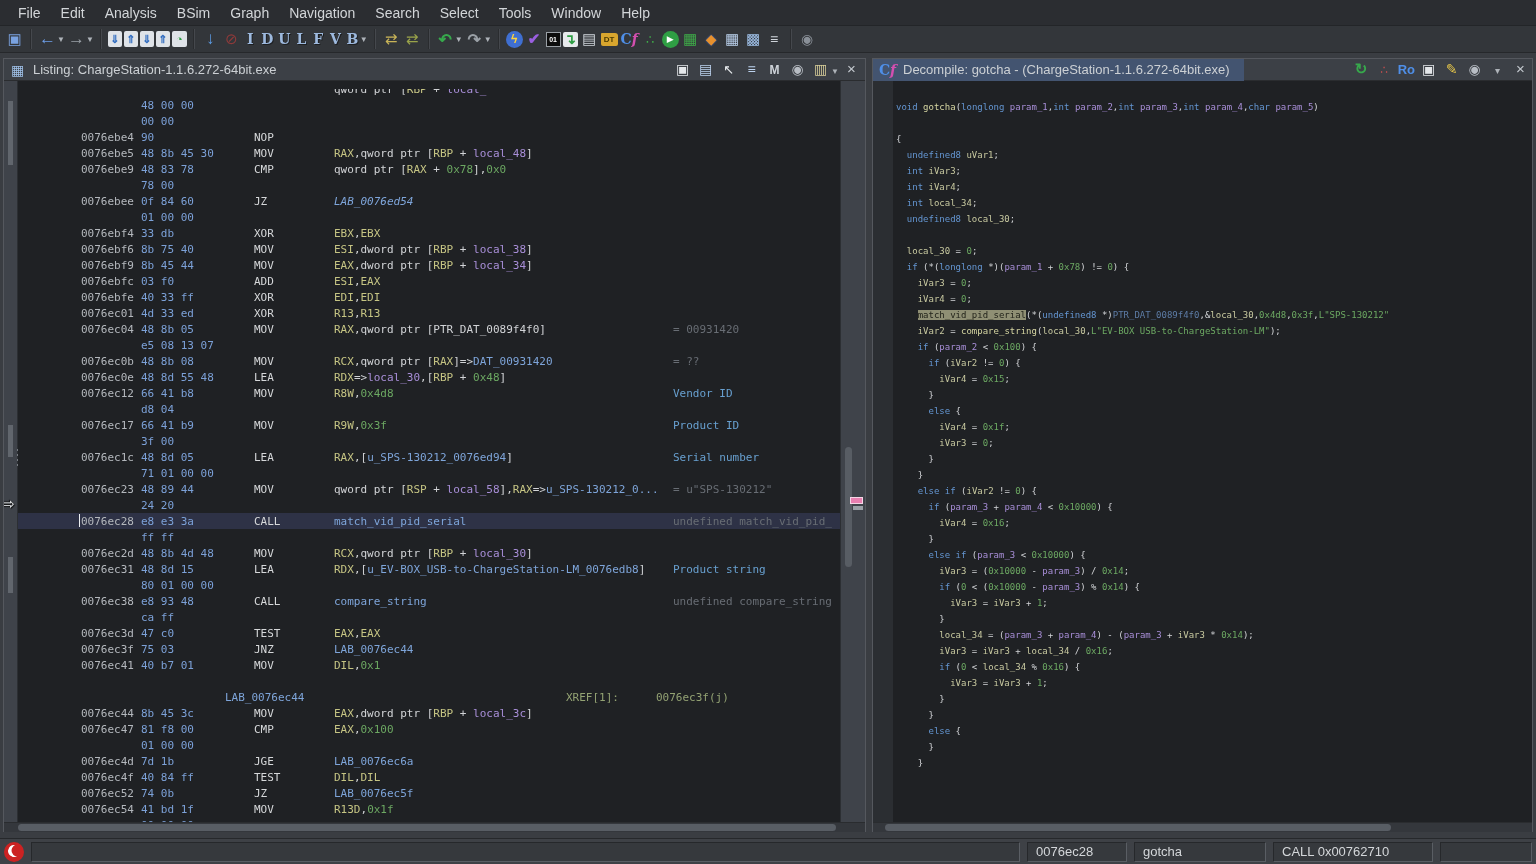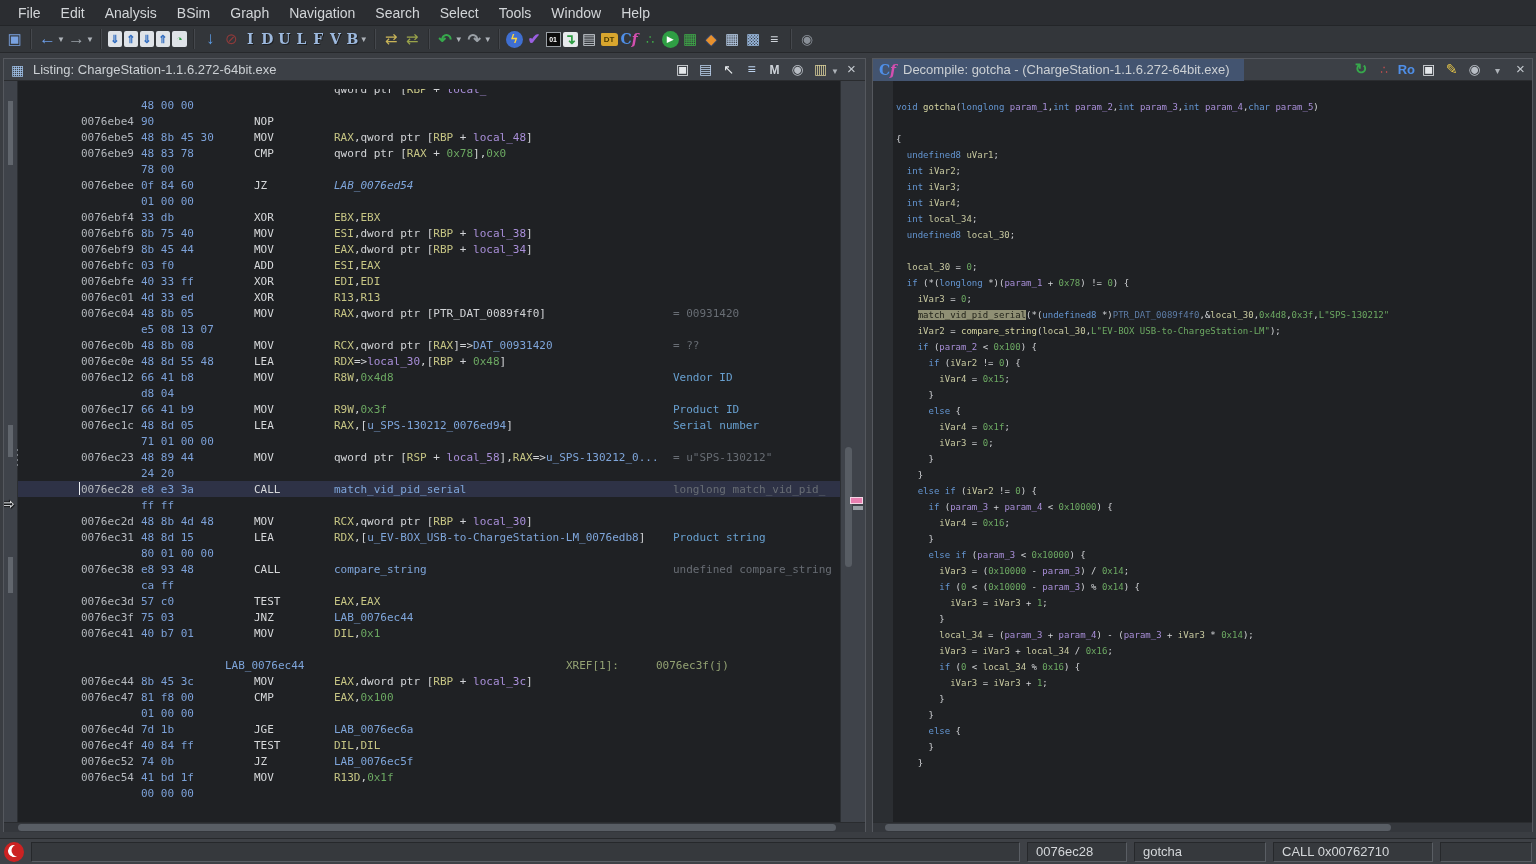--- a/index.html
+++ b/index.html
@@ -199,51 +199,53 @@
     <div class="lmargin">
       <div class="mark-bar" style="top:20px;height:64px;"></div>
       <div class="mark-bar" style="top:344px;height:32px;"></div>
       <div class="mark-bar" style="top:476px;height:36px;"></div>
       <div class="loc-arrow" style="top:414px;">⇨</div>
       <div class="splitdots" style="left:13px;top:368px;"></div>
     </div>
     <div class="codearea" id="listing-code">
         <div class="lrow partial"><span class="c-o"><span class="sw" style="position: static;">qword ptr [</span><span class="sr" style="position: static;">RBP</span><span class="sw" style="position: static;"> + </span><span class="sv" style="position: static;">local_</span></span></div>
         <div class="lrow"><span class="c-b">48 00 00</span></div>
+        <div class="lrow"><span class="c-b">00 00</span></div>
         <div class="lrow"><span class="c-a">0076ebe4</span><span class="c-b">90</span><span class="c-m">NOP</span></div>
         <div class="lrow"><span class="c-a">0076ebe5</span><span class="c-b">48 8b 45 30</span><span class="c-m">MOV</span><span class="c-o"><span class="sr" style="position: static;">RAX</span><span class="sw" style="position: static;">,qword ptr [</span><span class="sr" style="position: static;">RBP</span><span class="sw" style="position: static;"> + </span><span class="sv" style="position: static;">local_48</span><span class="sw" style="position: static;">]</span></span></div>
         <div class="lrow"><span class="c-a">0076ebe9</span><span class="c-b">48 83 78</span><span class="c-m">CMP</span><span class="c-o"><span class="sw" style="position: static;">qword ptr [</span><span class="sr" style="position: static;">RAX</span><span class="sw" style="position: static;"> + </span><span class="sc" style="position: static;">0x78</span><span class="sw" style="position: static;">],</span><span class="sc" style="position: static;">0x0</span></span></div>
         <div class="lrow"><span class="c-b">78 00</span></div>
         <div class="lrow"><span class="c-a">0076ebee</span><span class="c-b">0f 84 60</span><span class="c-m">JZ</span><span class="c-o"><span class="sl" style="position: static; font-style: italic;">LAB_0076ed54</span></span></div>
         <div class="lrow"><span class="c-b">01 00 00</span></div>
         <div class="lrow"><span class="c-a">0076ebf4</span><span class="c-b">33 db</span><span class="c-m">XOR</span><span class="c-o"><span class="sr" style="position: static;">EBX</span><span class="sw" style="position: static;">,</span><span class="sr" style="position: static;">EBX</span></span></div>
         <div class="lrow"><span class="c-a">0076ebf6</span><span class="c-b">8b 75 40</span><span class="c-m">MOV</span><span class="c-o"><span class="sr" style="position: static;">ESI</span><span class="sw" style="position: static;">,dword ptr [</span><span class="sr" style="position: static;">RBP</span><span class="sw" style="position: static;"> + </span><span class="sv" style="position: static;">local_38</span><span class="sw" style="position: static;">]</span></span></div>
         <div class="lrow"><span class="c-a">0076ebf9</span><span class="c-b">8b 45 44</span><span class="c-m">MOV</span><span class="c-o"><span class="sr" style="position: static;">EAX</span><span class="sw" style="position: static;">,dword ptr [</span><span class="sr" style="position: static;">RBP</span><span class="sw" style="position: static;"> + </span><span class="sv" style="position: static;">local_34</span><span class="sw" style="position: static;">]</span></span></div>
         <div class="lrow"><span class="c-a">0076ebfc</span><span class="c-b">03 f0</span><span class="c-m">ADD</span><span class="c-o"><span class="sr" style="position: static;">ESI</span><span class="sw" style="position: static;">,</span><span class="sr" style="position: static;">EAX</span></span></div>
         <div class="lrow"><span class="c-a">0076ebfe</span><span class="c-b">40 33 ff</span><span class="c-m">XOR</span><span class="c-o"><span class="sr" style="position: static;">EDI</span><span class="sw" style="position: static;">,</span><span class="sr" style="position: static;">EDI</span></span></div>
         <div class="lrow"><span class="c-a">0076ec01</span><span class="c-b">4d 33 ed</span><span class="c-m">XOR</span><span class="c-o"><span class="sr" style="position: static;">R13</span><span class="sw" style="position: static;">,</span><span class="sr" style="position: static;">R13</span></span></div>
         <div class="lrow"><span class="c-a">0076ec04</span><span class="c-b">48 8b 05</span><span class="c-m">MOV</span><span class="c-o"><span class="sr" style="position: static;">RAX</span><span class="sw" style="position: static;">,qword ptr [</span><span class="sw" style="position: static;">PTR_DAT_0089f4f0</span><span class="sw" style="position: static;">]</span></span><span class="c-c"><span class="sg" style="position: static;">= 00931420</span></span></div>
         <div class="lrow"><span class="c-b">e5 08 13 07</span></div>
         <div class="lrow"><span class="c-a">0076ec0b</span><span class="c-b">48 8b 08</span><span class="c-m">MOV</span><span class="c-o"><span class="sr" style="position: static;">RCX</span><span class="sw" style="position: static;">,qword ptr [</span><span class="sr" style="position: static;">RAX</span><span class="sw" style="position: static;">]=&gt;</span><span class="sl" style="position: static;">DAT_00931420</span></span><span class="c-c"><span class="sg" style="position: static;">= ??</span></span></div>
         <div class="lrow"><span class="c-a">0076ec0e</span><span class="c-b">48 8d 55 48</span><span class="c-m">LEA</span><span class="c-o"><span class="sr" style="position: static;">RDX</span><span class="sw" style="position: static;">=&gt;</span><span class="sv" style="position: static;">local_30</span><span class="sw" style="position: static;">,[</span><span class="sr" style="position: static;">RBP</span><span class="sw" style="position: static;"> + </span><span class="sc" style="position: static;">0x48</span><span class="sw" style="position: static;">]</span></span></div>
         <div class="lrow"><span class="c-a">0076ec12</span><span class="c-b">66 41 b8</span><span class="c-m">MOV</span><span class="c-o"><span class="sr" style="position: static;">R8W</span><span class="sw" style="position: static;">,</span><span class="sc" style="position: static;">0x4d8</span></span><span class="c-c"><span class="sb" style="position: static;">Vendor ID</span></span></div>
         <div class="lrow"><span class="c-b">d8 04</span></div>
         <div class="lrow"><span class="c-a">0076ec17</span><span class="c-b">66 41 b9</span><span class="c-m">MOV</span><span class="c-o"><span class="sr" style="position: static;">R9W</span><span class="sw" style="position: static;">,</span><span class="sc" style="position: static;">0x3f</span></span><span class="c-c"><span class="sb" style="position: static;">Product ID</span></span></div>
+        <div class="lrow"><span class="c-b">3f 00</span></div>
         <div class="lrow"><span class="c-a">0076ec1c</span><span class="c-b">48 8d 05</span><span class="c-m">LEA</span><span class="c-o"><span class="sr" style="position: static;">RAX</span><span class="sw" style="position: static;">,[</span><span class="sl" style="position: static;">u_SPS-130212_0076ed94</span><span class="sw" style="position: static;">]</span></span><span class="c-c"><span class="sb" style="position: static;">Serial number</span></span></div>
         <div class="lrow"><span class="c-b">71 01 00 00</span></div>
         <div class="lrow"><span class="c-a">0076ec23</span><span class="c-b">48 89 44</span><span class="c-m">MOV</span><span class="c-o"><span class="sw" style="position: static;">qword ptr [</span><span class="sr" style="position: static;">RSP</span><span class="sw" style="position: static;"> + </span><span class="sv" style="position: static;">local_58</span><span class="sw" style="position: static;">],</span><span class="sr" style="position: static;">RAX</span><span class="sw" style="position: static;">=&gt;</span><span class="sl" style="position: static;">u_SPS-130212_0...</span></span><span class="c-c"><span class="sg" style="position: static;">= u"SPS-130212"</span></span></div>
         <div class="lrow"><span class="c-b">24 20</span></div>
-        <div class="lrow hl"><span class="tcur"></span><span class="c-a">0076ec28</span><span class="c-b">e8 e3 3a</span><span class="c-m">CALL</span><span class="c-o"><span class="sl" style="position: static;">match_vid_pid_serial</span></span><span class="c-c"><span class="sg" style="position: static;">longlong match_vid_pid_</span></span></div>
+        <div class="lrow hl"><span class="tcur"></span><span class="c-a">0076ec28</span><span class="c-b">e8 e3 3a</span><span class="c-m">CALL</span><span class="c-o"><span class="sl" style="position: static;">match_vid_pid_serial</span></span><span class="c-c"><span class="sg" style="position: static;">undefined match_vid_pid_</span></span></div>
         <div class="lrow"><span class="c-b">ff ff</span></div>
         <div class="lrow"><span class="c-a">0076ec2d</span><span class="c-b">48 8b 4d 48</span><span class="c-m">MOV</span><span class="c-o"><span class="sr" style="position: static;">RCX</span><span class="sw" style="position: static;">,qword ptr [</span><span class="sr" style="position: static;">RBP</span><span class="sw" style="position: static;"> + </span><span class="sv" style="position: static;">local_30</span><span class="sw" style="position: static;">]</span></span></div>
         <div class="lrow"><span class="c-a">0076ec31</span><span class="c-b">48 8d 15</span><span class="c-m">LEA</span><span class="c-o"><span class="sr" style="position: static;">RDX</span><span class="sw" style="position: static;">,[</span><span class="sl" style="position: static;">u_EV-BOX_USB-to-ChargeStation-LM_0076edb8</span><span class="sw" style="position: static;">]</span></span><span class="c-c"><span class="sb" style="position: static;">Product string</span></span></div>
         <div class="lrow"><span class="c-b">80 01 00 00</span></div>
         <div class="lrow"><span class="c-a">0076ec38</span><span class="c-b">e8 93 48</span><span class="c-m">CALL</span><span class="c-o"><span class="sl" style="position: static;">compare_string</span></span><span class="c-c"><span class="sg" style="position: static;">undefined compare_string</span></span></div>
         <div class="lrow"><span class="c-b">ca ff</span></div>
-        <div class="lrow"><span class="c-a">0076ec3d</span><span class="c-b">57 c0</span><span class="c-m">TEST</span><span class="c-o"><span class="sr" style="position: static;">EAX</span><span class="sw" style="position: static;">,</span><span class="sr" style="position: static;">EAX</span></span></div>
+        <div class="lrow"><span class="c-a">0076ec3d</span><span class="c-b">47 c0</span><span class="c-m">TEST</span><span class="c-o"><span class="sr" style="position: static;">EAX</span><span class="sw" style="position: static;">,</span><span class="sr" style="position: static;">EAX</span></span></div>
         <div class="lrow"><span class="c-a">0076ec3f</span><span class="c-b">75 03</span><span class="c-m">JNZ</span><span class="c-o"><span class="sl" style="position: static;">LAB_0076ec44</span></span></div>
         <div class="lrow"><span class="c-a">0076ec41</span><span class="c-b">40 b7 01</span><span class="c-m">MOV</span><span class="c-o"><span class="sr" style="position: static;">DIL</span><span class="sw" style="position: static;">,</span><span class="sc" style="position: static;">0x1</span></span></div>
         <div class="lrow"></div>
         <div class="lrow"><span class="c-lbl">LAB_0076ec44</span><span class="c-x1">XREF[1]:</span><span class="c-x2">0076ec3f(j)</span></div>
         <div class="lrow"><span class="c-a">0076ec44</span><span class="c-b">8b 45 3c</span><span class="c-m">MOV</span><span class="c-o"><span class="sr" style="position: static;">EAX</span><span class="sw" style="position: static;">,dword ptr [</span><span class="sr" style="position: static;">RBP</span><span class="sw" style="position: static;"> + </span><span class="sv" style="position: static;">local_3c</span><span class="sw" style="position: static;">]</span></span></div>
         <div class="lrow"><span class="c-a">0076ec47</span><span class="c-b">81 f8 00</span><span class="c-m">CMP</span><span class="c-o"><span class="sr" style="position: static;">EAX</span><span class="sw" style="position: static;">,</span><span class="sc" style="position: static;">0x100</span></span></div>
         <div class="lrow"><span class="c-b">01 00 00</span></div>
         <div class="lrow"><span class="c-a">0076ec4d</span><span class="c-b">7d 1b</span><span class="c-m">JGE</span><span class="c-o"><span class="sl" style="position: static;">LAB_0076ec6a</span></span></div>
         <div class="lrow"><span class="c-a">0076ec4f</span><span class="c-b">40 84 ff</span><span class="c-m">TEST</span><span class="c-o"><span class="sr" style="position: static;">DIL</span><span class="sw" style="position: static;">,</span><span class="sr" style="position: static;">DIL</span></span></div>
         <div class="lrow"><span class="c-a">0076ec52</span><span class="c-b">74 0b</span><span class="c-m">JZ</span><span class="c-o"><span class="sl" style="position: static;">LAB_0076ec5f</span></span></div>
@@ -289,24 +291,20 @@
       </div>
       <div class="dline">
         <span class="lnum">4</span>
         <span class="dcode" style="padding-left: 0ch;"><span class="sw" style="position: static;">{</span></span>
       </div>
       <div class="dline">
         <span class="lnum">5</span>
         <span class="dcode" style="padding-left: 2ch;"><span class="sk" style="position: static;">undefined8 </span><span class="so" style="position: static;">uVar1</span><span class="sw" style="position: static;">;</span></span>
       </div>
       <div class="dline">
-        <span class="lnum">6</span>
-        <span class="dcode" style="padding-left: 2ch;"><span class="sk" style="position: static;">int </span><span class="so" style="position: static;">iVar2</span><span class="sw" style="position: static;">;</span></span>
-      </div>
-      <div class="dline">
         <span class="lnum">7</span>
         <span class="dcode" style="padding-left: 2ch;"><span class="sk" style="position: static;">int </span><span class="so" style="position: static;">iVar3</span><span class="sw" style="position: static;">;</span></span>
       </div>
       <div class="dline">
         <span class="lnum">8</span>
         <span class="dcode" style="padding-left: 2ch;"><span class="sk" style="position: static;">int </span><span class="so" style="position: static;">iVar4</span><span class="sw" style="position: static;">;</span></span>
       </div>
       <div class="dline">
         <span class="lnum">9</span>
         <span class="dcode" style="padding-left: 2ch;"><span class="sk" style="position: static;">int </span><span class="so" style="position: static;">local_34</span><span class="sw" style="position: static;">;</span></span>
@@ -323,20 +321,24 @@
         <span class="lnum">12</span>
         <span class="dcode" style="padding-left: 2ch;"><span class="so" style="position: static;">local_30</span><span class="sw" style="position: static;"> = </span><span class="sc" style="position: static;">0</span><span class="sw" style="position: static;">;</span></span>
       </div>
       <div class="dline">
         <span class="lnum">13</span>
         <span class="dcode" style="padding-left: 2ch;"><span class="sk" style="position: static;">if</span><span class="sw" style="position: static;"> (*(</span><span class="sk" style="position: static;">longlong</span><span class="sw" style="position: static;"> *)(</span><span class="sv" style="position: static;">param_1</span><span class="sw" style="position: static;"> + </span><span class="sc" style="position: static;">0x78</span><span class="sw" style="position: static;">) != </span><span class="sc" style="position: static;">0</span><span class="sw" style="position: static;">) {</span></span>
       </div>
       <div class="dline">
         <span class="lnum">14</span>
         <span class="dcode" style="padding-left: 4ch;"><span class="so" style="position: static;">iVar3</span><span class="sw" style="position: static;"> = </span><span class="sc" style="position: static;">0</span><span class="sw" style="position: static;">;</span></span>
+      </div>
+      <div class="dline">
+        <span class="lnum">15</span>
+        <span class="dcode" style="padding-left: 4ch;"><span class="so" style="position: static;">iVar4</span><span class="sw" style="position: static;"> = </span><span class="sc" style="position: static;">0</span><span class="sw" style="position: static;">;</span></span>
       </div>
       <div class="dline">
         <span class="lnum">16</span>
         <span class="dcode" style="padding-left: 4ch;"><span class="sh" style="position: static;">match_vid_pid_serial</span><span class="sw" style="position: static;">(*(</span><span class="sk" style="position: static;">undefined8</span><span class="sw" style="position: static;"> *)</span><span class="sd" style="position: static;">PTR_DAT_0089f4f0</span><span class="sw" style="position: static;">,&amp;</span><span class="so" style="position: static;">local_30</span><span class="sw" style="position: static;">,</span><span class="sc" style="position: static;">0x4d8</span><span class="sw" style="position: static;">,</span><span class="sc" style="position: static;">0x3f</span><span class="sw" style="position: static;">,</span><span class="sc" style="position: static;">L"SPS-130212"</span></span>
       </div>
       <div class="dline">
         <span class="lnum">17</span>
         <span class="dcode" style="padding-left: 4ch;"><span class="so" style="position: static;">iVar2</span><span class="sw" style="position: static;"> = </span><span class="sf" style="position: static;">compare_string</span><span class="sw" style="position: static;">(</span><span class="so" style="position: static;">local_30</span><span class="sw" style="position: static;">,</span><span class="sc" style="position: static;">L"EV-BOX USB-to-ChargeStation-LM"</span><span class="sw" style="position: static;">);</span></span>
       </div>
       <div class="dline">

